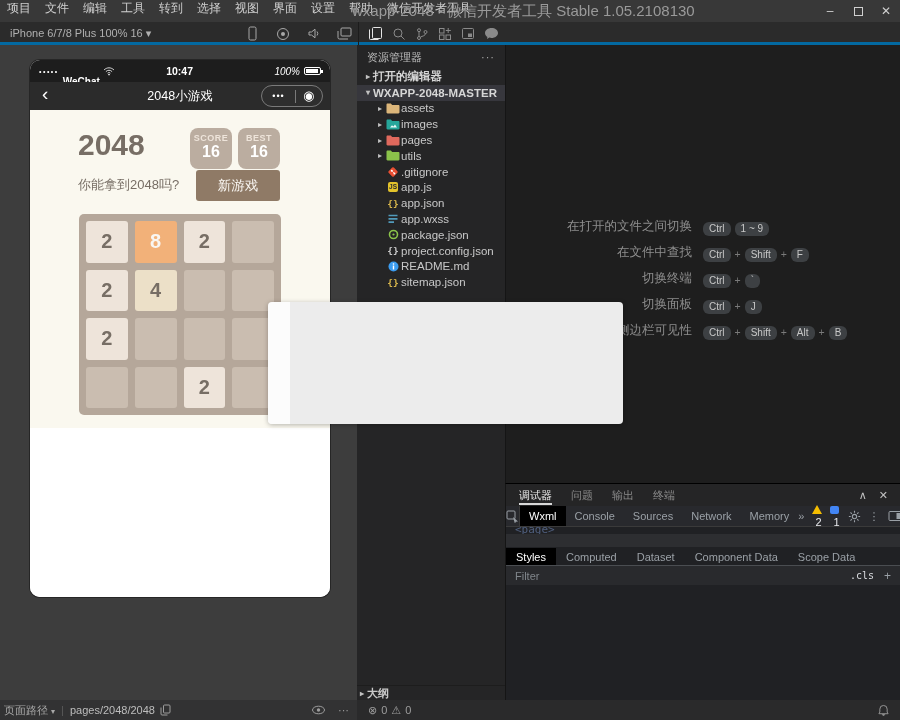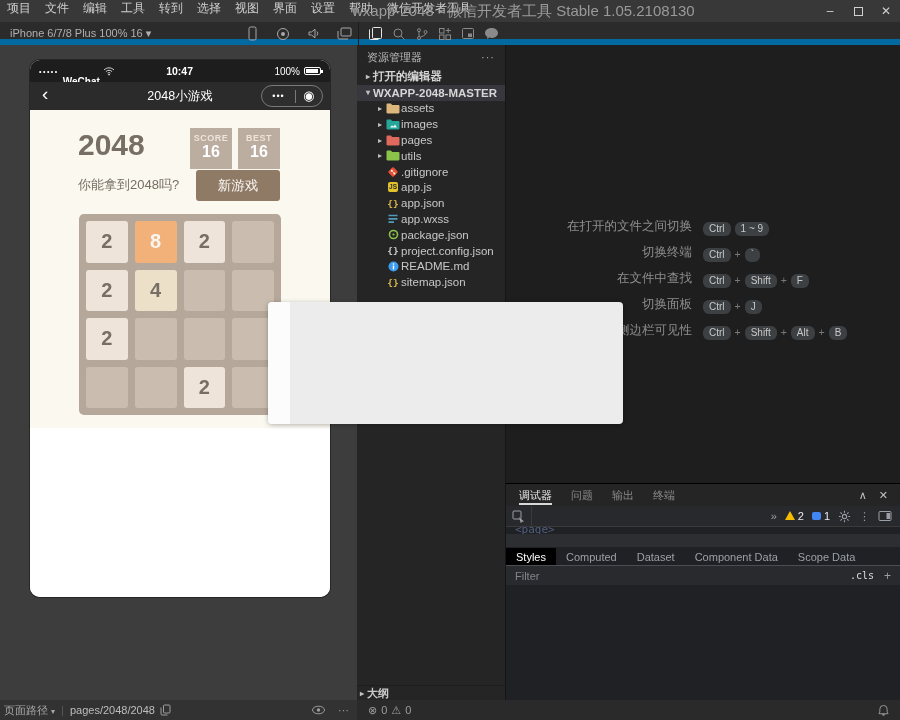--- a/index.html
+++ b/index.html
@@ -11,51 +11,51 @@
   .menubar{ position:absolute; left:0; top:0; width:900px; height:22px; background:#383838;
             display:flex; align-items:flex-start; font-size:12px; color:#cfcfcf; }
   .menu-item{ padding:0 7px; cursor:default; }
   .win-title{ position:absolute; left:352px; top:0; line-height:22px; font-size:15px; color:#9a9a9a; }
   .win-controls{ position:absolute; right:0; top:0; height:22px; display:flex; }
   .wc{ width:28px; height:22px; display:flex; align-items:center; justify-content:center; color:#d0d0d0; font-size:12px; }
   .wc-max-box{ width:9px; height:9px; border:1px solid #d0d0d0; display:inline-block; }
 
   
   .toolbar{ position:absolute; left:0; top:22px; width:900px; height:23px; background:#2b2b2b;
-            border-bottom:6px solid #0369a1; }
+            border-bottom:3px solid #0369a1; }
   .device{ position:absolute; left:10px; top:0; line-height:23px; font-size:11px; color:#b0b0b0; }
   .sim-icons{ position:absolute; left:246px; top:0; height:23px; display:flex; align-items:center; gap:17px; }
   .activity{ position:absolute; left:358px; top:0; height:23px; width:147px; border-left:1px solid #1c1c1c;
              display:flex; align-items:center; gap:9px; padding-left:9px; }
   .icon{ display:inline-flex; align-items:center; justify-content:center; }
 
   
   .sim-panel{ position:absolute; left:0; top:45px; width:357px; height:655px; background:#3d3d3d; }
   .phone{ position:absolute; left:30px; top:15px; width:300px; height:537px; border-radius:10px;
           overflow:hidden; background:#fff; display:flex; flex-direction:column; box-shadow:0 0 0 1px #262626; }
   .p-status{ height:22px; background:#1d1d1d; color:#fff; display:flex; align-items:center; padding:0 9px; font-size:10px; }
   .p-dots{ font-size:7px; letter-spacing:1.5px; margin-right:4px; }
   .p-carrier{ font-weight:bold; margin-right:3px;margin-top:20px; }
   .p-time{ flex:1; text-align:center; font-weight:bold; font-size:10.5px; margin-left:-30px; }
-  .p-batt-pct{ margin-right:4px; }
+  .p-batt-pct{ margin-right:4px;font-style:italic; }
   .batt{ width:17px; height:8px; border:1px solid #fff; border-radius:2px; position:relative; }
   .batt:before{ content:""; position:absolute; left:1px; top:1px; bottom:1px; width:12px; background:#fff; }
   .batt:after{ content:""; position:absolute; right:-3px; top:2px; width:2px; height:3px; background:#fff; }
   .p-nav{ height:28px; background:#2b2b2b; position:relative; display:flex; align-items:center; justify-content:center; }
   .p-back{ position:absolute; left:12px; top:1px; color:#fff; font-size:19px; font-weight:300; }
   .p-title{ color:#fff; font-size:12.5px; }
   .capsule{ position:absolute; right:7px; top:3px; width:62px; height:22px; border:1px solid #7a7a7a;
             border-radius:12px; background:rgba(48,48,48,.7); display:flex; align-items:center; }
   .cap-dots{ width:33px; text-align:center; color:#fff; font-size:9px; letter-spacing:1px; }
   .cap-div{ width:1px; height:13px; background:#7a7a7a; }
   .cap-target{ flex:1; text-align:center; color:#fff; font-size:13px; line-height:20px; }
 
   .p-game{ height:318px; background:#faf8ef; position:relative; }
   .g-logo{ position:absolute; left:48px; top:18px; font-size:30px; font-weight:bold; color:#776e65; }
-  .scorebox{ position:absolute; top:18px; width:42px; height:41px; background:#bbada0; border-radius:0; text-align:center; }
+  .scorebox{ position:absolute; top:18px; width:42px; height:41px; background:#bbada0; border-radius:8px; text-align:center; }
   .sb-lab{ display:block; margin-top:5px; font-size:9px; font-weight:bold; color:#eee4da; letter-spacing:.5px; }
   .sb-val{ display:block; font-size:16px; font-weight:bold; color:#fff; line-height:17px; }
   .g-tag{ position:absolute; left:48px; top:66px; font-size:13px; color:#776e65; }
   .g-new{ position:absolute; left:166px; top:60px; width:84px; height:31px; background:#8f7a66; color:#f9f6f2;
           font-size:13.5px; border-radius:3px; display:flex; align-items:center; justify-content:center; }
   .grid{ position:absolute; left:49px; top:104px; width:202px; height:201px; background:#b5a79a; border-radius:5px;
          padding:7px; display:grid; grid-template-columns:repeat(4,1fr); grid-template-rows:repeat(4,1fr); gap:7px; }
   .cell{ background:#cabdb0; border-radius:3px; display:flex; align-items:center; justify-content:center;
          font-size:20px; font-weight:bold; color:#776e65; }
   .cell.t2{ background:#eee4da; } .cell.t4{ background:#ece0c8; }
@@ -415,26 +415,26 @@
     </div>
   </div>
 
   <div class="editor">
     <div class="shortcuts">
         <div class="sc-row">
           <span class="sc-label">在打开的文件之间切换</span>
           <span class="sc-keys"><span class="kbd">Ctrl</span><span class="kbd">1 ~ 9</span></span>
         </div>
         <div class="sc-row">
+          <span class="sc-label">在文件中查找</span>
+          <span class="sc-keys"><span class="kbd">Ctrl</span><span class="ksep">+</span><span class="kbd">Shift</span><span class="ksep">+</span><span class="kbd">F</span></span>
+        </div>
+        <div class="sc-row">
           <span class="sc-label">切换终端</span>
           <span class="sc-keys"><span class="kbd">Ctrl</span><span class="ksep">+</span><span class="kbd">`</span></span>
-        </div>
-        <div class="sc-row">
-          <span class="sc-label">在文件中查找</span>
-          <span class="sc-keys"><span class="kbd">Ctrl</span><span class="ksep">+</span><span class="kbd">Shift</span><span class="ksep">+</span><span class="kbd">F</span></span>
         </div>
         <div class="sc-row">
           <span class="sc-label">切换面板</span>
           <span class="sc-keys"><span class="kbd">Ctrl</span><span class="ksep">+</span><span class="kbd">J</span></span>
         </div>
         <div class="sc-row">
           <span class="sc-label">切换侧边栏可见性</span>
           <span class="sc-keys"><span class="kbd">Ctrl</span><span class="ksep">+</span><span class="kbd">Shift</span><span class="ksep">+</span><span class="kbd">Alt</span><span class="ksep">+</span><span class="kbd">B</span></span>
         </div>
       </div>
@@ -454,20 +454,27 @@
         <span>∧</span>
         <span>✕</span>
       </span>
     </div>
     <div class="dt-row">
       <span class="dt-inspect">
           <svg width="13" height="13" viewBox="0 0 13 13">
             <rect x="1" y="1" width="8" height="8" rx="1" fill="none" stroke="#9aa0a6"></rect>
             <path d="M7 7l5 4.4-2.3.3-.7 2.2z" fill="#9aa0a6"></path>
           </svg>
+        </span>
+      <span style="display:flex;height:100%">
+          <span class="dt-tab active">Wxml</span>
+          <span class="dt-tab">Console</span>
+          <span class="dt-tab">Sources</span>
+          <span class="dt-tab">Network</span>
+          <span class="dt-tab">Memory</span>
         </span>
       <span class="dt-right">
         <span>»</span>
         <span><span class="warn-tri"></span><span class="badge-n">2</span></span>
         <span><span class="info-sq"></span><span class="badge-n">1</span></span>
         <span class="icon">
             <svg width="13" height="13" viewBox="0 0 12 12" stroke="#9aa0a6" fill="none">
               <circle cx="6" cy="6" r="2"></circle>
               <path d="M6 .8v1.7M6 9.5v1.7M.8 6h1.7M9.5 6h1.7M2.3 2.3l1.2 1.2M8.5 8.5l1.2 1.2M9.7 2.3L8.5 3.5M3.5 8.5L2.3 9.7"></path>
             </svg>

